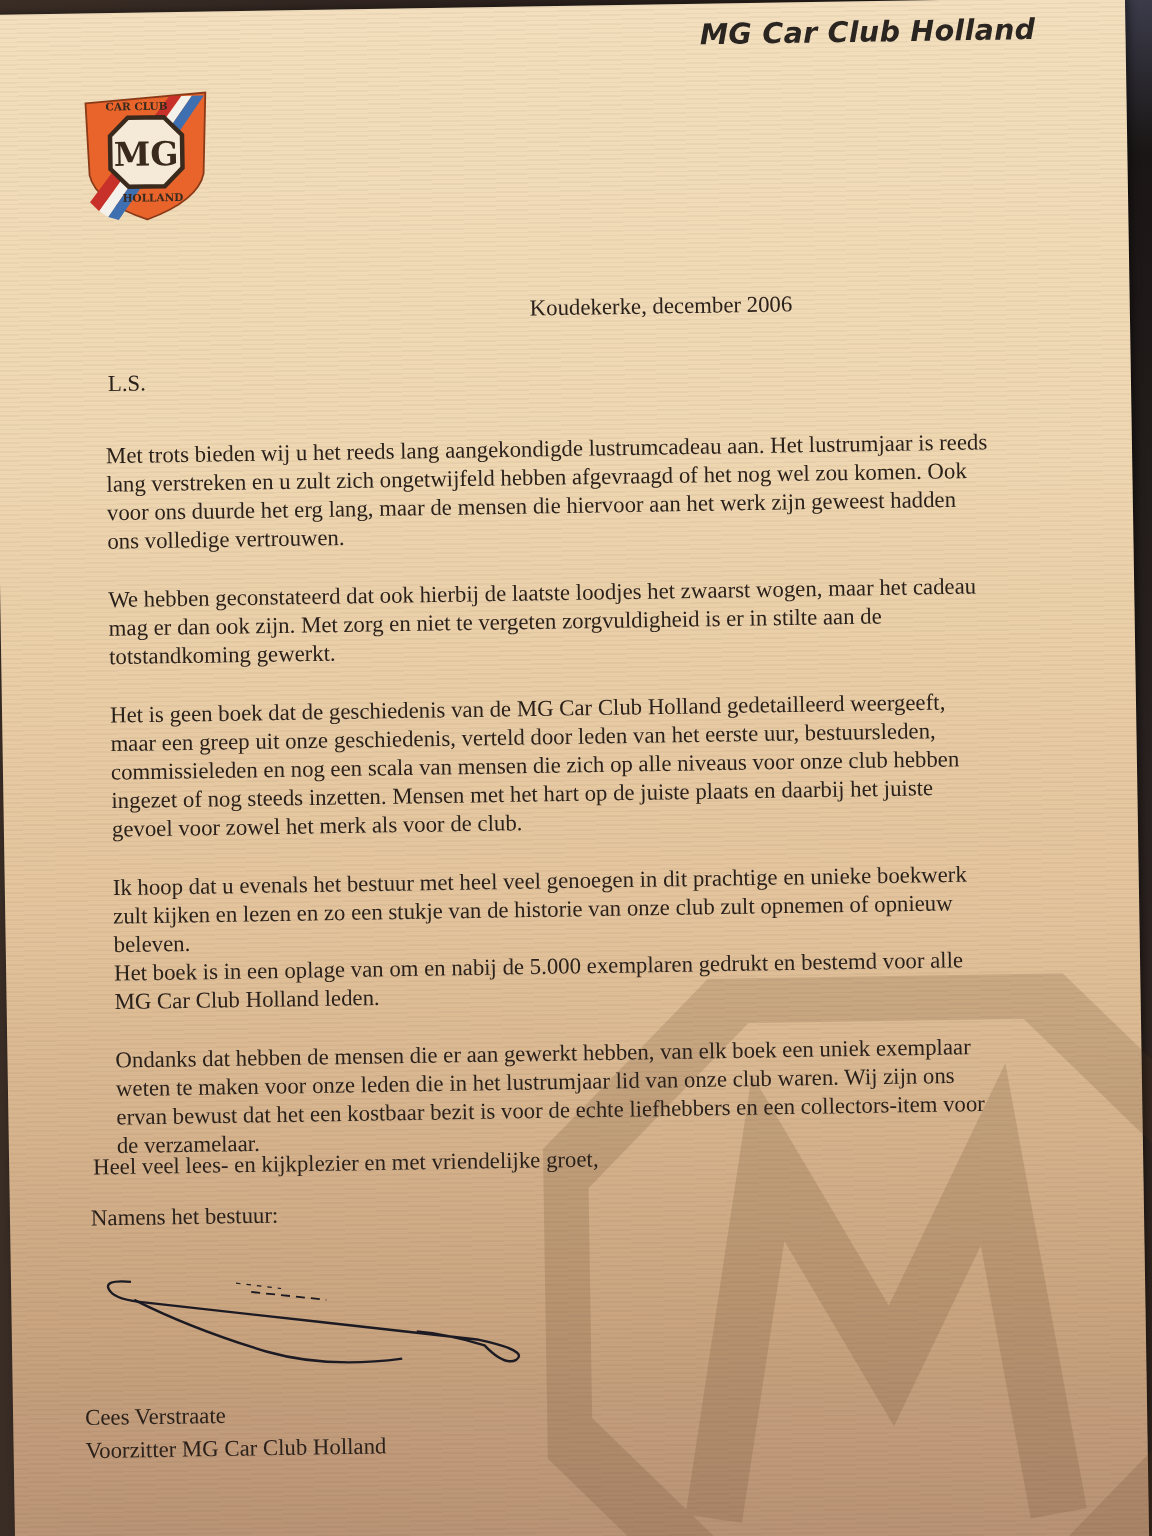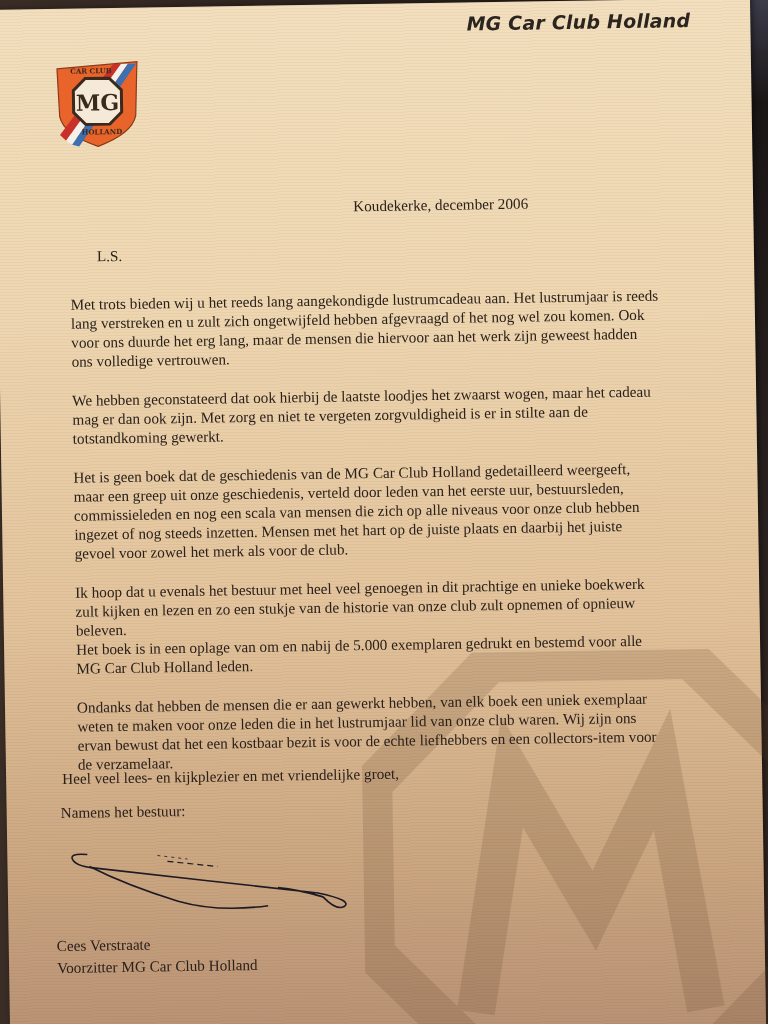--- a/index.html
+++ b/index.html
@@ -72,21 +72,20 @@
     }
     .dateline {
       position: absolute;
       left: 356px;
       top: 192px;
     }
     .salutation {
       position: absolute;
       left: 74px;
       top: 238px;
-      margin-left: 25px;
     }
     .body {
       position: absolute;
       left: 72px;
       top: 286px;
       width: 590px;
     }
     .para {
       margin: 0 0 20px 0;
     }

